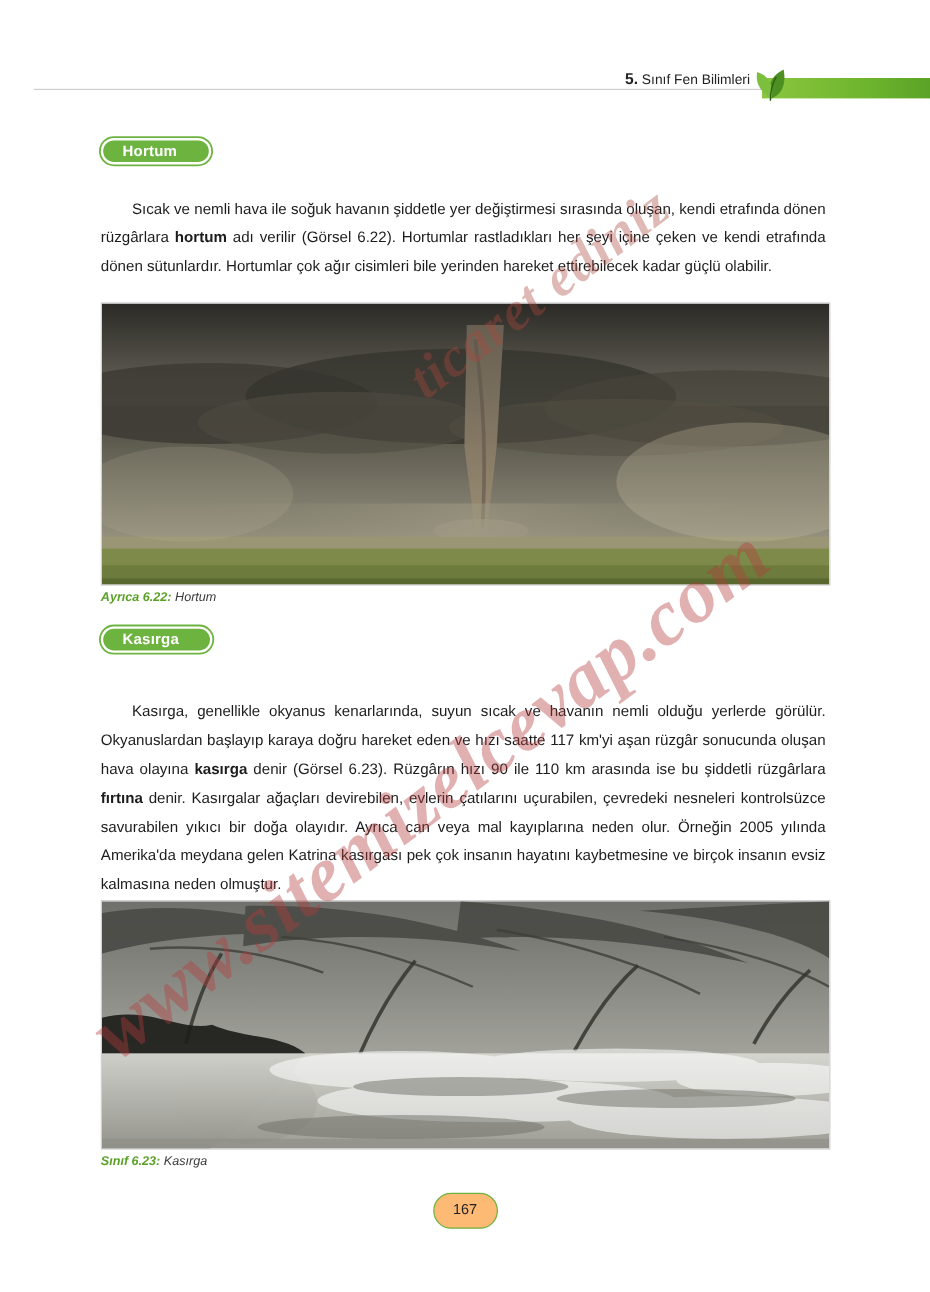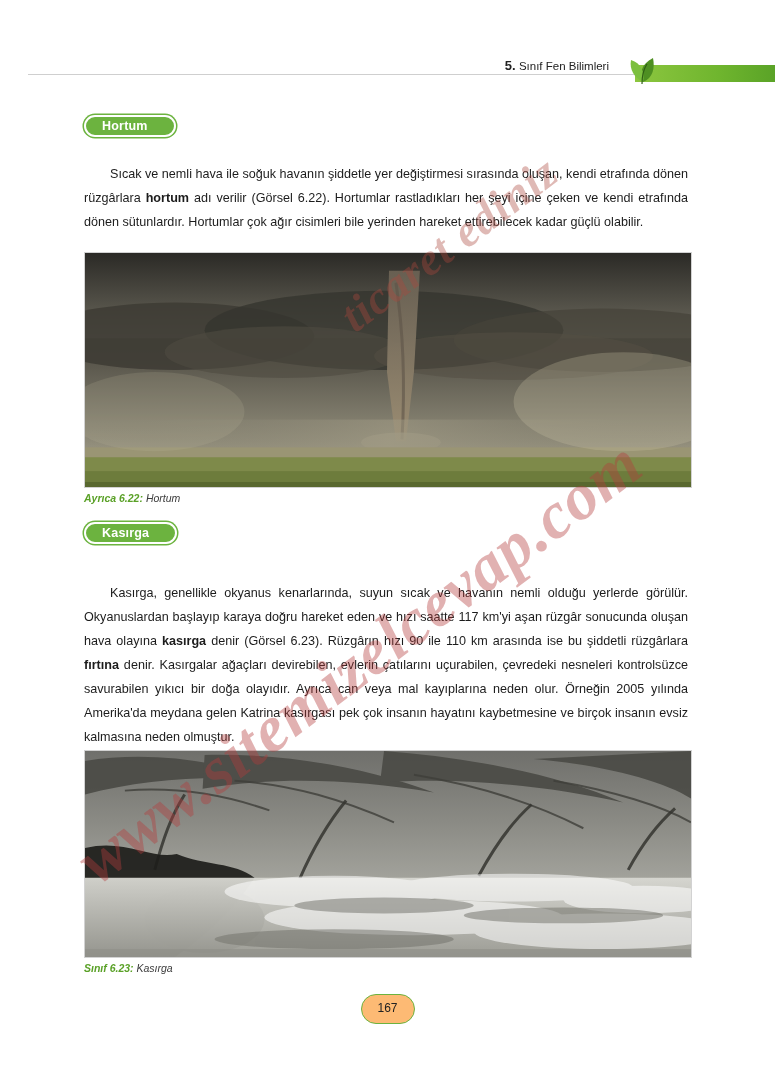--- a/index.html
+++ b/index.html
@@ -32,21 +32,21 @@
   .header-rule {
     position: absolute;
     top: 16px;
     left: 28px;
     width: 720px;
     height: 1px;
     background: #cfcfcf;
   }
   .header-title {
     position: absolute;
-    right: 166px;
+    right: 150px;
     top: 0px;
     font-size: 11.5px;
     color: #222;
     white-space: nowrap;
   }
   .header-title b { font-size: 13px; }
 
   .header-bar {
     position: absolute;
     right: 0;

